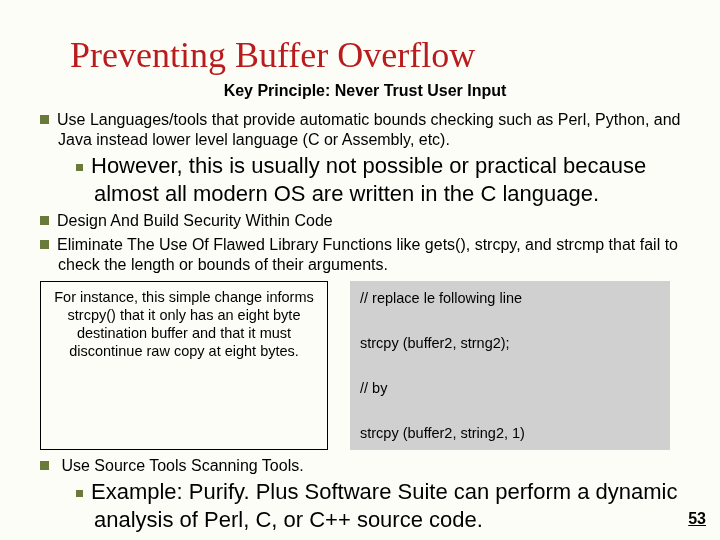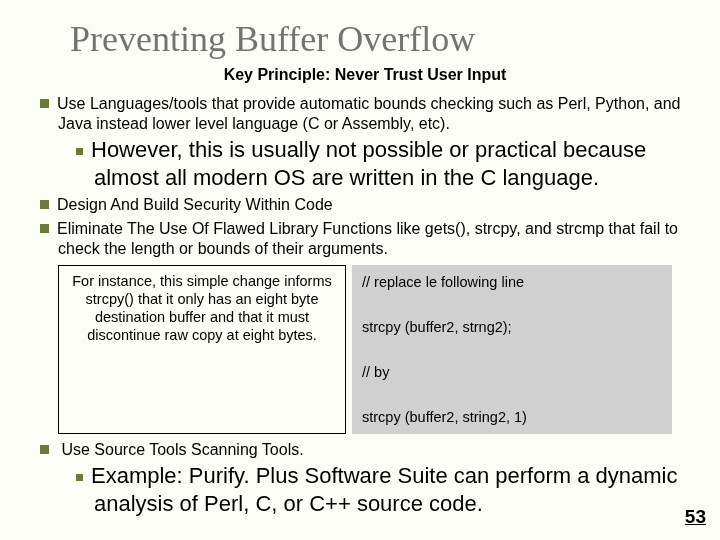--- a/index.html
+++ b/index.html
@@ -16,22 +16,22 @@
   .slide {
     padding: 18px 30px 10px 40px;
     box-sizing: border-box;
     width: 100%;
     height: 100%;
   }
   .title {
     font-family: "Times New Roman", Times, serif;
     font-size: 36px;
     font-weight: normal;
-    margin: 0 0 6px 30px;
-    color: #737373;
+    margin: 16px 0 6px 30px;
+    color: #b91c1c;
   }
   .subtitle {
     text-align: center;
     font-weight: bold;
     font-size: 16px;
     margin: 6px 0 10px 0;
   }
   .content {
     font-size: 16px;
     line-height: 1.25;
@@ -60,23 +60,22 @@
   .sq-sm {
     display: inline-block;
     width: 7px;
     height: 7px;
     background: #6a7a3a;
     margin-right: 8px;
     vertical-align: 2px;
   }
   .boxrow {
     display: flex;
-    gap: 6px;
+    gap: 22px;
     margin-top: 6px;
-    margin-left: 18px;
   }
   .leftbox {
     border: 1px solid #000;
     background: #fdfdf8;
     padding: 6px 8px;
     width: 270px;
     font-size: 14.5px;
     text-align: center;
     line-height: 1.25;
   }
@@ -85,21 +84,21 @@
     padding: 6px 10px;
     width: 300px;
     font-size: 14.5px;
     line-height: 1.55;
     white-space: pre-line;
   }
   .pagenum {
     position: absolute;
     right: 14px;
     bottom: 12px;
-    font-size: 19px;
+    font-size: 16px;
     font-weight: bold;
     text-decoration: underline;
   }
   .bold { font-weight: normal; }
 </style>
 </head>
 <body>
 
 <div class="slide">
   <h1 class="title">Preventing Buffer Overflow</h1>

